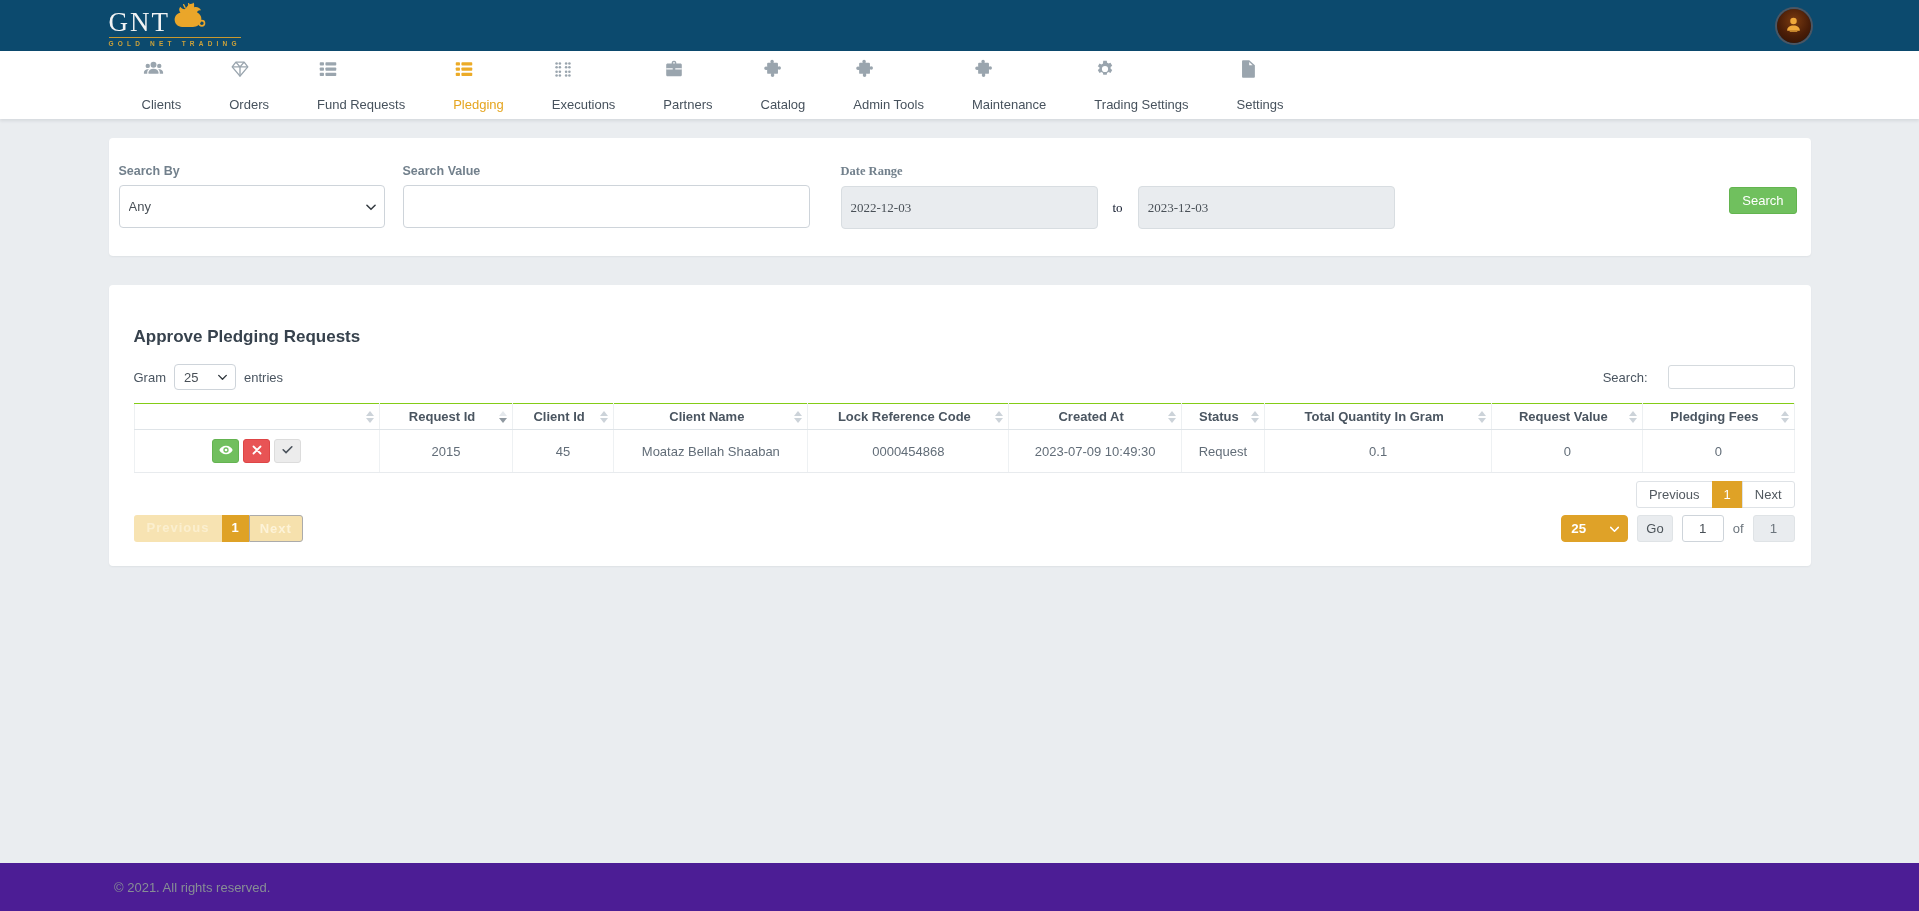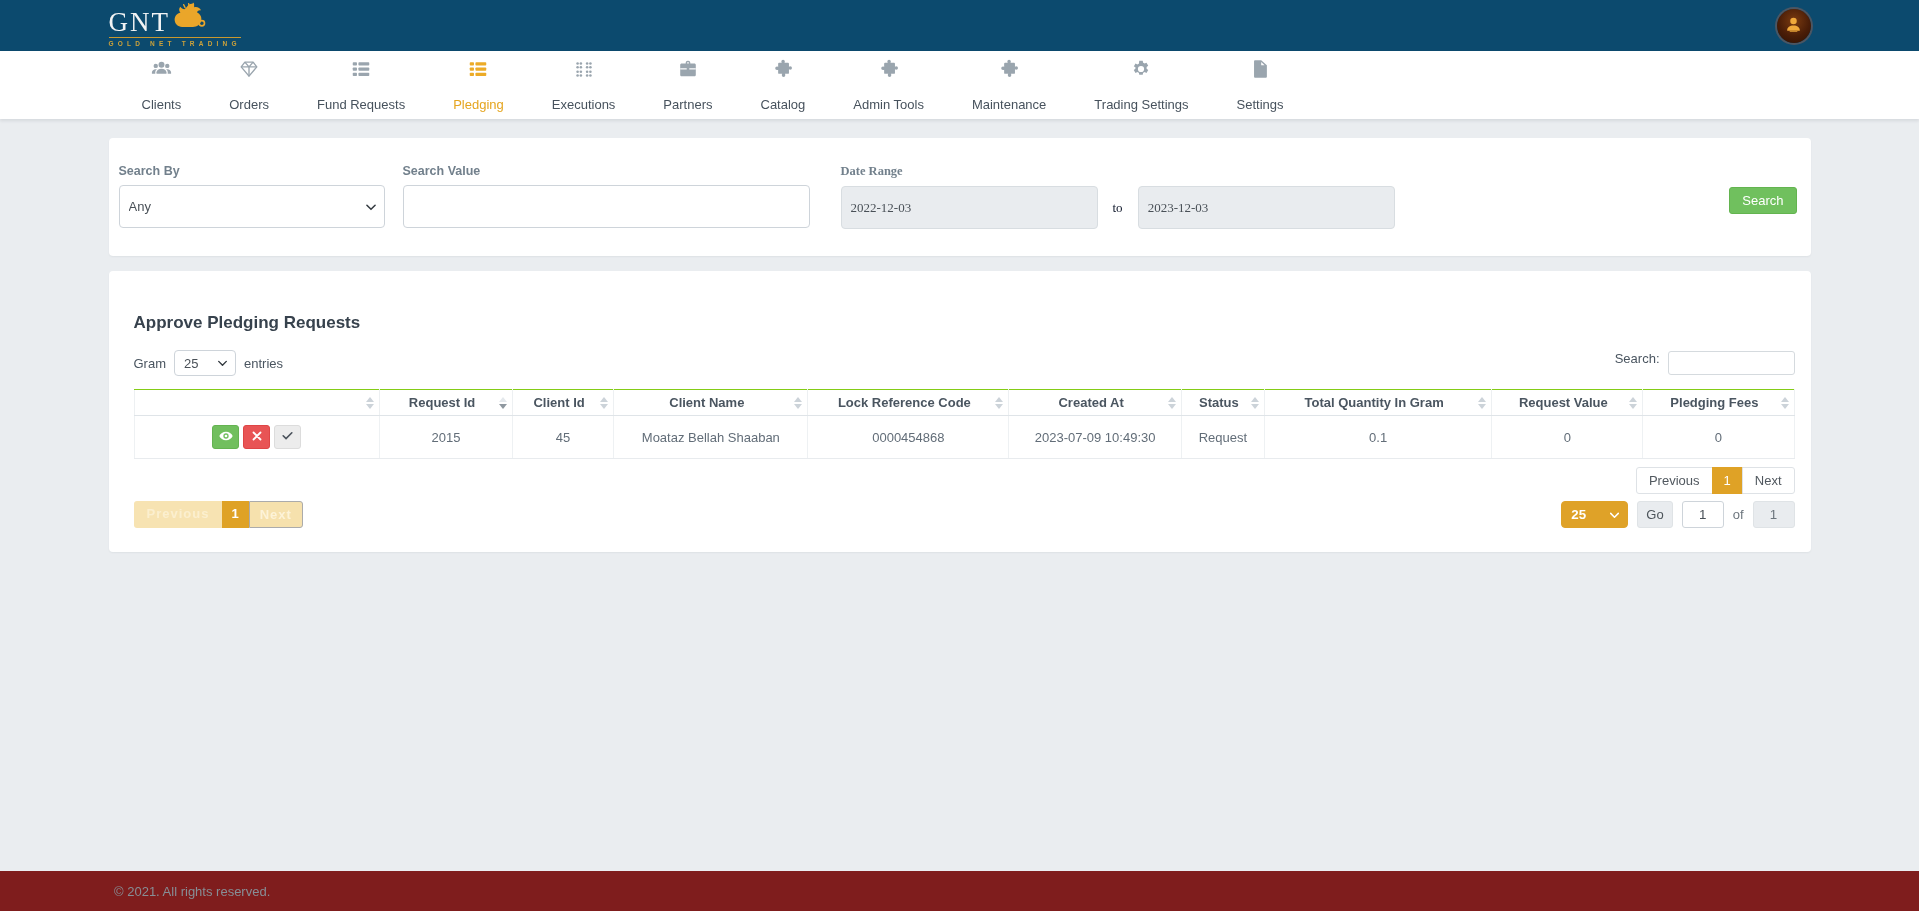--- a/index.html
+++ b/index.html
@@ -19,21 +19,21 @@
   .logo-text { font-family:"Liberation Serif","DejaVu Serif",serif; color:#f2f3f4; font-size:27px; line-height:26px; letter-spacing:2px; }
   .logo-griffin { margin-left:-4px; margin-bottom:-2px; }
   .logo-sub { border-top:1px solid #c9992f; margin-top:2px; padding-top:2px; color:#cda23a; font-size:6.5px; letter-spacing:4.2px; font-weight:bold; }
   .avatar { width:34px; height:34px; border-radius:50%; display:flex; align-items:center; justify-content:center;
     background:radial-gradient(circle at 50% 35%, #7a3b10 0%, #4a1d07 55%, #2b1004 100%);
     box-shadow:0 0 0 2px #4b5663; cursor:pointer; }
 
   
   .navbar { height:68px; background:#fff; box-shadow:0 2px 3px rgba(40,50,60,.10); flex:0 0 auto; position:relative; z-index:2; }
   .navbar .container { height:100%; display:flex; align-items:center; gap:48px; padding-left:22px; width:1680px; }
-  .nav-item { display:flex; flex-direction:column; align-items:center; gap:17px; color:#47525d; cursor:pointer; }
+  .nav-item { display:flex; flex-direction:column; align-items:flex-start; gap:17px; color:#47525d; cursor:pointer; }
   .nav-item .nico { color:#9aa5ae; height:22px; display:flex; align-items:flex-end; }
   .nav-item.active { color:#e5a51f; }
   .nav-item.active .nico { color:#ecab27; }
   .nav-label { font-size:13px; white-space:nowrap; }
 
   
   main { flex:1 1 auto; padding-top:19px; }
   .card { background:#fff; border-radius:4px; box-shadow:0 1px 2px rgba(40,50,60,.06); }
 
   
@@ -47,26 +47,26 @@
   .select-wrap .chev { position:absolute; right:7px; top:50%; transform:translateY(-50%); pointer-events:none; color:#333a40; display:flex; }
   .sb-select { width:266px; }
   .sv-input { width:407px; }
   .date-input { width:257px; background:#e9ecef !important; border:1px solid #d8dde1 !important; }
   .date-row { display:flex; align-items:center; }
   .to-word { margin:0 15px; color:#0f172a; }
   .search-btn { margin-left:auto; margin-top:23px; height:27px; padding:0 12px; background:#70c05e; border:1px solid #63b44f;
     color:#fff; font-size:13px; border-radius:3px; cursor:pointer; font-family:inherit; }
 
   
-  .table-card { margin-top:15px; padding:42px 16px 24px 25px; }
+  .table-card { margin-top:29px; padding:42px 16px 24px 25px; }
   .panel-title { font-size:17px; font-weight:bold; color:#37424d; }
   .controls-row { margin-top:17px; display:flex; align-items:center; justify-content:space-between; }
   .length-ctl { display:flex; align-items:center; gap:8px; color:#4a5560; }
   .len-select { width:62px; height:26px; }
-  .dt-search { display:flex; gap:8px; color:#4a5560; }
+  .dt-search { display:flex; align-items:center; gap:20px; color:#4a5560; }
   .dt-search input { width:127px; height:24px; border:1px solid #d5dade; border-radius:3px; padding:0 7px; outline:none; font-family:inherit; }
 
   table.grid { width:100%; border-collapse:collapse; margin-top:13px; table-layout:fixed; }
   .grid th { border-top:1px solid #84cc16; border-bottom:1px solid #dfe4e8; border-right:1px solid #edf0f2;
     padding:5px 16px 5px 8px; font-size:13px; font-weight:bold; color:#4a5560; position:relative; text-align:center; cursor:pointer; }
   .grid th:first-child { border-left:1px solid #edf0f2; }
   .grid td { border-bottom:1px solid #e8ebee; border-right:1px solid #eef1f3; padding:9px 8px; text-align:center; color:#626d78; font-size:13px; }
   .grid td:first-child { border-left:1px solid #eef1f3; }
   .sorter { position:absolute; right:5px; top:50%; transform:translateY(-50%); display:flex; flex-direction:column; gap:2px; }
   .tri-up { width:0; height:0; border-left:4px solid transparent; border-right:4px solid transparent; border-bottom:5px solid #ccd3d9; }
@@ -96,21 +96,21 @@
   .goto-ctls { display:flex; align-items:center; gap:9px; }
   .gold-select { width:67px; height:27px; }
   .gold-select select { background:#dfa228; border:1px solid #dfa228; color:#fff; font-weight:bold; border-radius:4px; height:27px; padding:0 9px; font-family:inherit; }
   .gold-select .chev { color:#fff; }
   .go-btn { height:27px; padding:0 8px; background:#e9ecef; border:1px solid #dfe3e6; border-radius:3px; color:#4c545a; font-size:13px; cursor:pointer; font-family:inherit; }
   .page-input { width:42px; height:27px; border:1px solid #ced4da; border-radius:3px; text-align:center; color:#495057; outline:none; font-family:inherit; }
   .page-total { width:42px; height:27px; border:1px solid #dfe3e6; border-radius:3px; text-align:center; background:#e9ecef; color:#6c757d; font-family:inherit; }
   .of-word { color:#6c757d; }
 
   
-  footer { flex:0 0 auto; height:40px; background:#7f1d1d; display:flex; align-items:center;padding-left:11px; }
+  footer { flex:0 0 auto; height:48px; background:#4c1d95; display:flex; align-items:center;padding-left:11px; }
   .copyright { color:#878e95; font-size:13px; }
 </style>
 </head>
 <body>
 
 <header class="topbar">
   <div class="container">
     <div class="logo">
       <div class="logo-row">
         <span class="logo-text">GNT</span>

